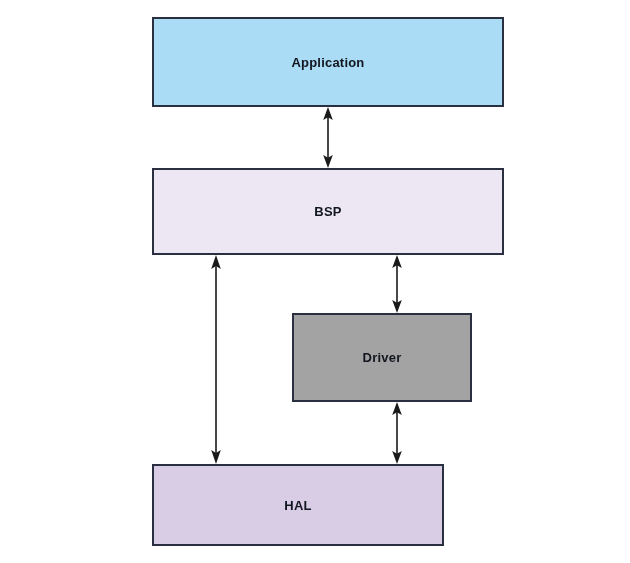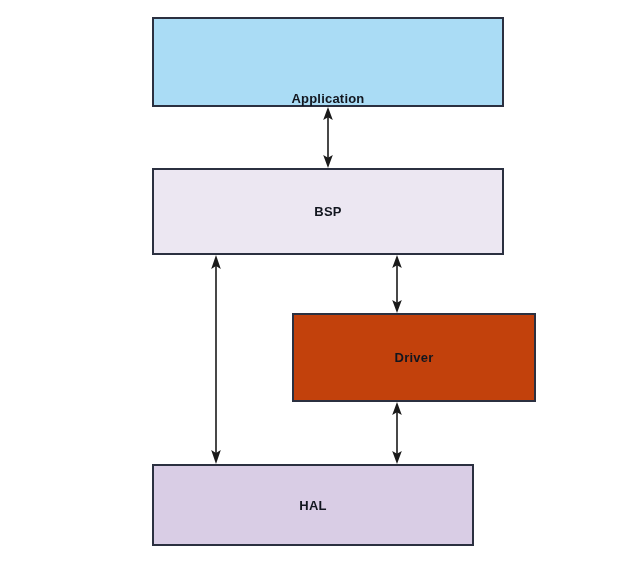--- a/index.html
+++ b/index.html
@@ -59,33 +59,33 @@
   .connector svg {
     display: block;
     overflow: visible;
   }
 </style>
 </head>
 <body>
 
 <div id="canvas" style="background: rgb(255, 255, 255);">
 
-  <div class="node" id="node-application" style="left: 152px; top: 17px; width: 352px; height: 90px; background: rgb(170, 220, 245); border-color: rgb(43, 48, 64); align-items: flex-end;">
+  <div class="node" id="node-application" style="left: 152px; top: 17px; width: 352px; height: 90px; background: rgb(170, 220, 245); border-color: rgb(43, 48, 64);">
     <span class="node-label" style="color: rgb(18, 22, 31);">Application</span>
   </div>
 
   <div class="node" id="node-bsp" style="left: 152px; top: 168px; width: 352px; height: 87px; background: rgb(236, 231, 242); border-color: rgb(43, 48, 64);">
     <span class="node-label" style="color: rgb(18, 22, 31);">BSP</span>
   </div>
 
-  <div class="node" id="node-driver" style="left: 292px; top: 313px; width: 244px; height: 89px; background: #c2410c; border-color: rgb(43, 48, 64); justify-content: center;">
+  <div class="node" id="node-driver" style="left: 292px; top: 313px; width: 180px; height: 89px; background: #a3a3a3; border-color: rgb(43, 48, 64); justify-content: center;">
     <span class="node-label" style="color: rgb(18, 22, 31);">Driver</span>
   </div>
 
-  <div class="node" id="node-hal" style="left: 152px; top: 464px; width: 322px; height: 82px; background: rgb(217, 205, 229); border-color: rgb(43, 48, 64);">
+  <div class="node" id="node-hal" style="left: 152px; top: 464px; width: 292px; height: 82px; background: rgb(217, 205, 229); border-color: rgb(43, 48, 64);">
     <span class="node-label" style="color: rgb(18, 22, 31);">HAL</span>
   </div>
 
   <div class="connector" id="conn-application-bsp" style="left: 319px; top: 107px; height: 61px;">
     <svg width="18" height="61" viewBox="0 0 18 61">
       <line x1="9" y1="9" x2="9" y2="52" stroke="#1a1a1a" stroke-width="1.6"></line>
       <polygon points="9,0 4.2,13 9,10.2 13.8,13" fill="#1a1a1a"></polygon>
       <polygon points="9,61 4.2,48 9,50.8 13.8,48" fill="#1a1a1a"></polygon>
     </svg>
   </div>

